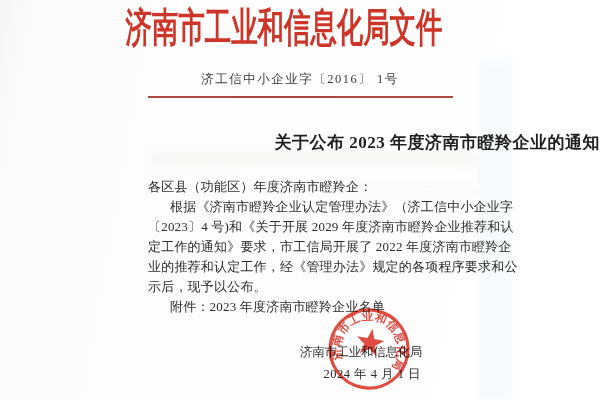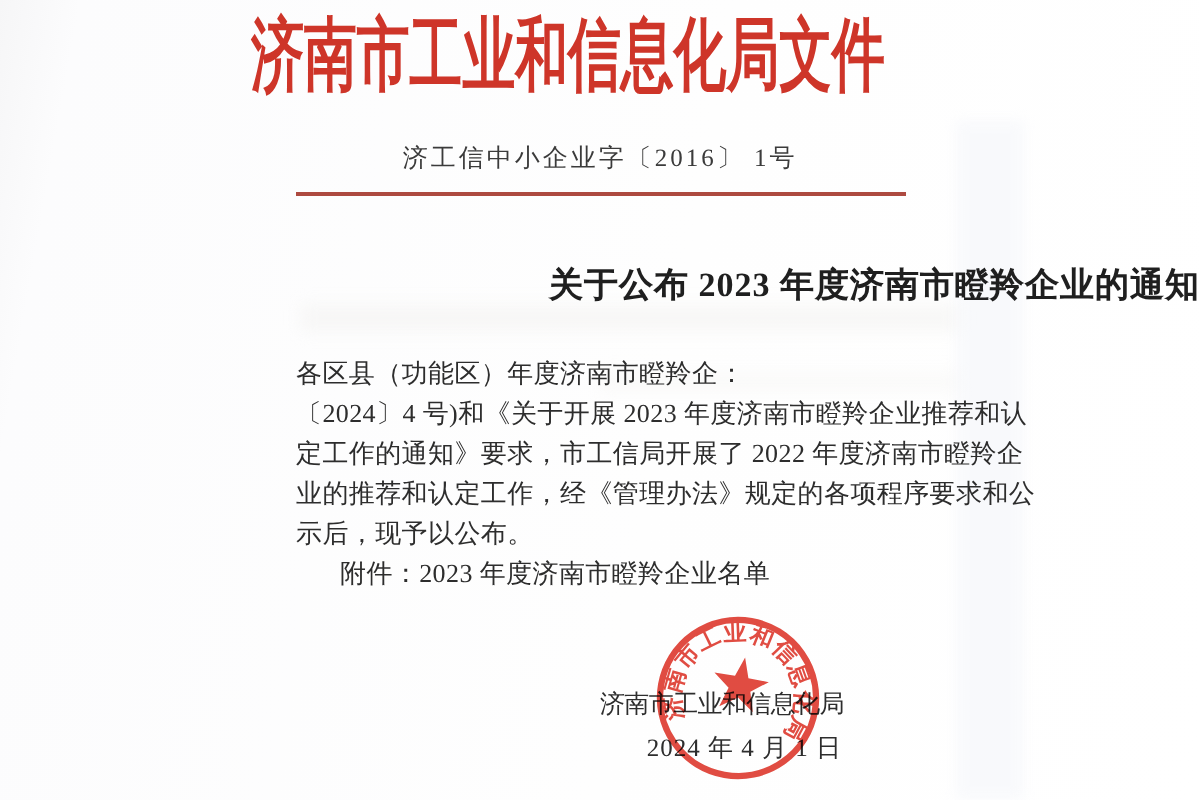--- a/index.html
+++ b/index.html
@@ -67,21 +67,22 @@
   </div>
 
   <div class="doc-number">济工信中小企业字〔2016〕 1号</div>
 
   <div class="red-rule"></div>
 
   <div class="doc-title">关于公布 2023 年度济南市瞪羚企业的通知</div>
 
   <div class="body-block">
     <div class="body-line">各区县（功能区）年度济南市瞪羚企：</div>
-    <div class="body-line">〔2024〕4 号)和《关于开展 2023 年度济南市瞪羚企业推荐和认</div>
+    <div class="body-line indent">根据《济南市瞪羚企业认定管理办法》（济工信中小企业字</div>
+    <div class="body-line">〔2023〕4 号)和《关于开展 2029 年度济南市瞪羚企业推荐和认</div>
     <div class="body-line">定工作的通知》要求，市工信局开展了 2022 年度济南市瞪羚企</div>
     <div class="body-line">业的推荐和认定工作，经《管理办法》规定的各项程序要求和公</div>
     <div class="body-line">示后，现予以公布。</div>
     <div class="body-line indent">附件：2023 年度济南市瞪羚企业名单</div>
   </div>
 
   <div class="sig-org">济南市工业和信息化局</div>
   <div class="sig-date">2024 年 4 月 1 日</div>
 
   <svg class="seal" viewBox="-50 -50 100 100" aria-hidden="true">

